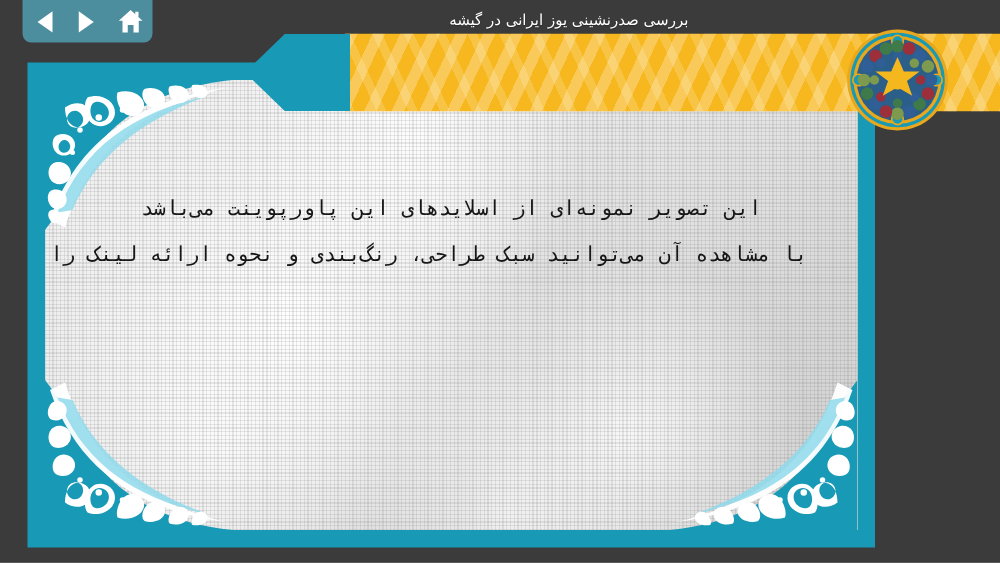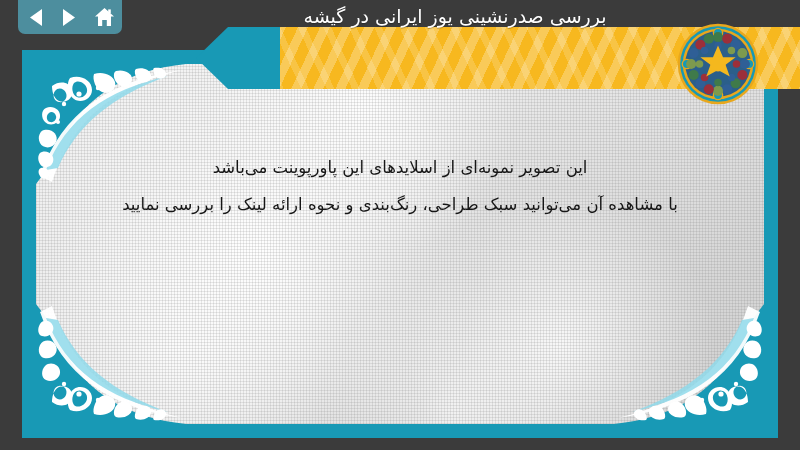--- a/index.html
+++ b/index.html
@@ -89,21 +89,21 @@
   
   #title-block {
     position: absolute;
     left: 220px;
     top: 2px;
     width: 470px;
     z-index: 30;
     text-align: center;
     direction: rtl;
     color: #ffffff;
-    font-size: 19px;
+    font-size: 12px;
     line-height: 28px;
     font-weight: normal;
     text-shadow: 0 1px 1px rgba(0,0,0,0.28);
   }
   #title-block div { white-space: nowrap; }
 
   
   #medallion {
     position: absolute;
     left: 676px;
@@ -111,24 +111,25 @@
     width: 84px;
     height: 84px;
     z-index: 35;
   }
 
   
   #card {
     position: absolute;
     left: 22px;
     top: 50px;
-    width: 756px;
+    width: 678px;
     height: 388px;
     background: #1899b5;
     z-index: 10;
+    font-family: Liberation Mono, monospace;
   }
   #card-inner {
     position: absolute;
     left: 14px;
     top: 14px;
     right: 14px;
     bottom: 14px;
     background-color: #e4e4e4;
     background-image:
       radial-gradient(circle at 30% 52%, rgba(255,255,255,0.95) 0%, rgba(255,255,255,0) 42%),

